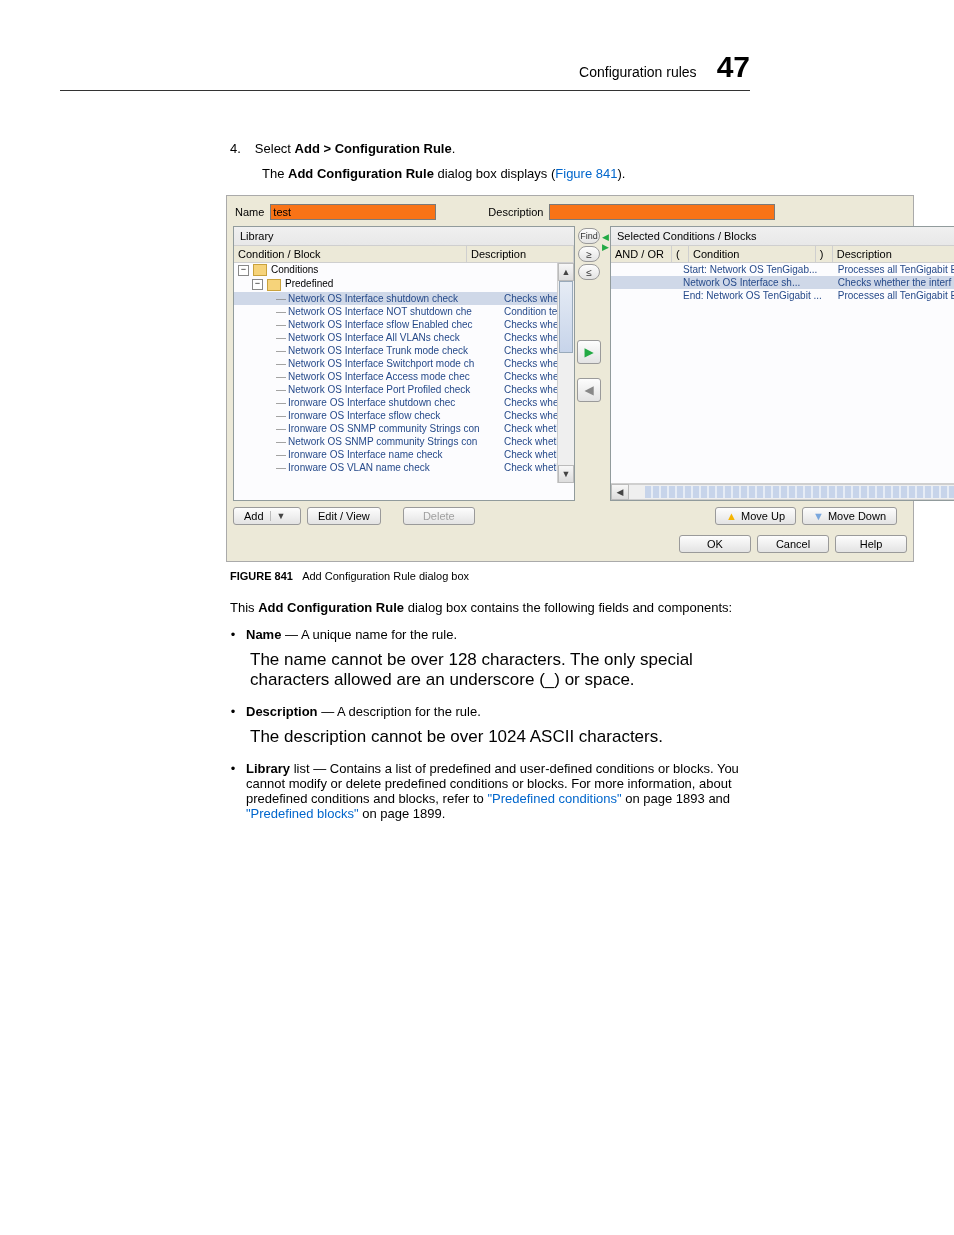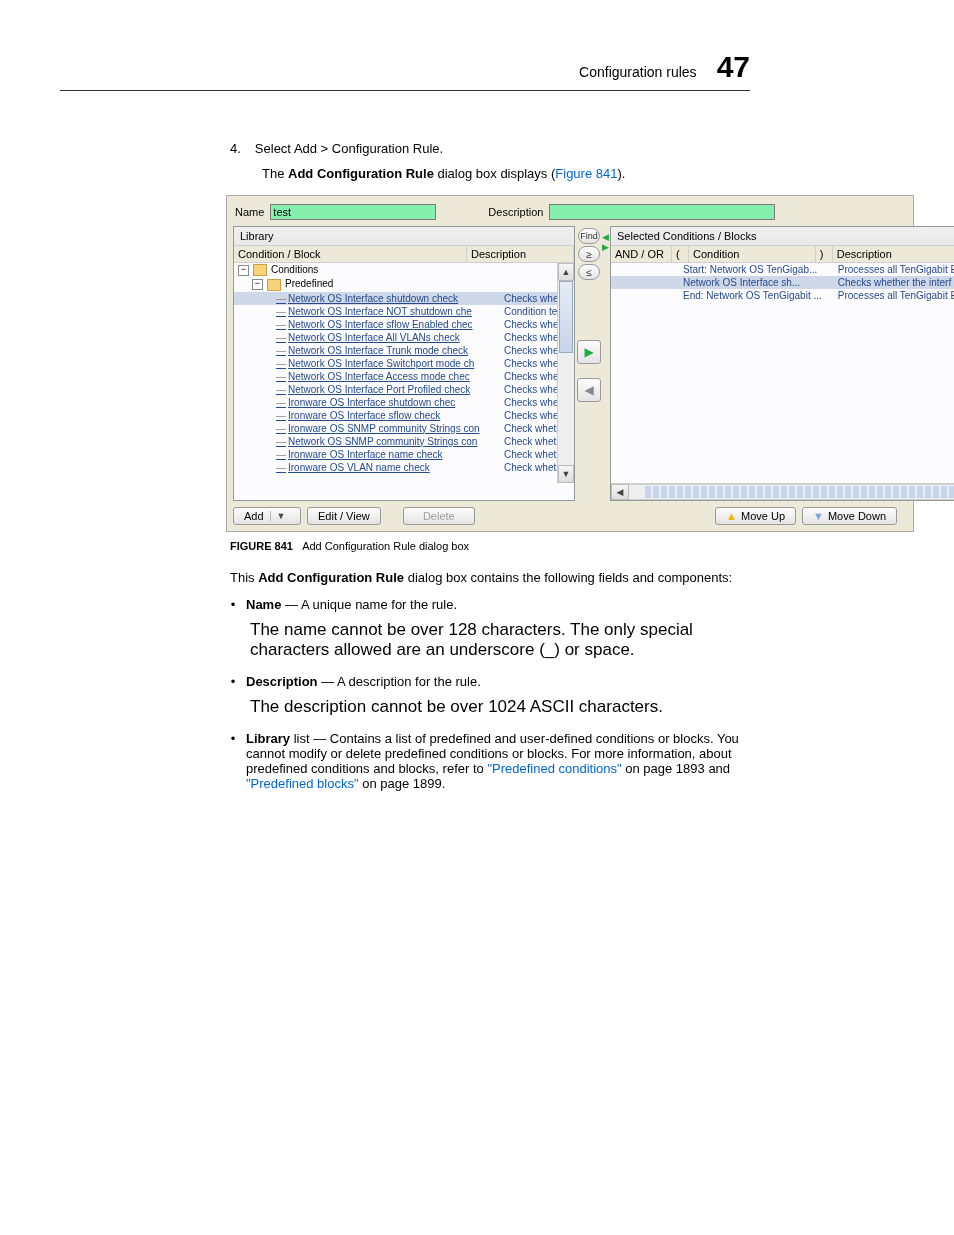--- a/index.html
+++ b/index.html
@@ -41,21 +41,21 @@
     padding-right: 0;
   }
   .step {
     display: flex;
     gap: 14px;
     font-size: 13px;
     margin-bottom: 10px;
   }
   .step-num { }
   .step-text { }
-  .step-text b { font-weight: 400; }
+  .step-text b { font-weight: 700; }
   .sub {
     padding-left: 32px;
     margin-bottom: 14px;
   }
   .link { color: #0066cc; }
   .dlg-img-wrap {
     margin: 6px 0 6px -4px;
   }
   .dlg {
     width: 688px;
@@ -71,21 +71,21 @@
     display: flex;
     align-items: center;
     gap: 6px;
     padding: 2px 2px 6px 2px;
   }
   .dlg-row-top .lbl { }
   .dlg-row-top input[type=text] {
     font-size: 11px;
     border: 1px solid #7a7a7a;
     padding: 1px 2px;
-    background: #86efac;
+    background: #f97316;
   }
   .dlg-row-top input.name { width: 160px; }
   .dlg-row-top input.desc { width: 220px; }
   .main-area {
     display: flex;
     gap: 2px;
     align-items: stretch;
   }
   .panel {
     border: 1px solid #919b9c;
@@ -136,21 +136,21 @@
     white-space: nowrap;
     overflow: hidden;
   }
   .tree-row { color: #264a8a; }
   .tree-row.root { color: #000; }
   .tree-row .c1 { width: 224px; padding: 1px 0 1px 4px; overflow: hidden; }
   .tree-row .c2 { flex: 1; padding: 1px 4px; overflow: hidden; color: #264a8a; }
   .tree-row.sel { background: #cfd8e8; }
   .indent0 { padding-left: 4px !important; }
   .indent1 { padding-left: 18px !important; }
-  .indent2 { padding-left: 42px !important; text-decoration: underline; }
+  .indent2 { padding-left: 42px !important; }
   .exp {
     display: inline-block;
     width: 9px; height: 9px;
     border: 1px solid #888;
     background: #fff;
     text-align: center;
     line-height: 7px;
     font-size: 9px;
     margin-right: 4px;
     vertical-align: middle;
@@ -475,20 +475,25 @@
             </div>
             <div class="btn">Edit / View</div>
             <div class="btn disabled">Delete</div>
           </div>
           <div class="btnbar-right">
             <div class="btn"><span class="move-icon">▲</span><span>Move Up</span></div>
             <div class="btn"><span class="move-icon down">▼</span><span>Move Down</span></div>
           </div>
         </div>
 
+        <div class="btnbar-bottom-wrap">
+          <div class="btn">OK</div>
+          <div class="btn">Cancel</div>
+          <div class="btn">Help</div>
+        </div>
       </div>
     </div>
 
     <div class="caption">
       <b>FIGURE 841</b>&nbsp;&nbsp;&nbsp;<span>Add Configuration Rule dialog box</span>
     </div>
 
     <div class="para">
       <span>This </span><b>Add Configuration Rule</b><span> dialog box contains the following fields and components:</span>
     </div>

